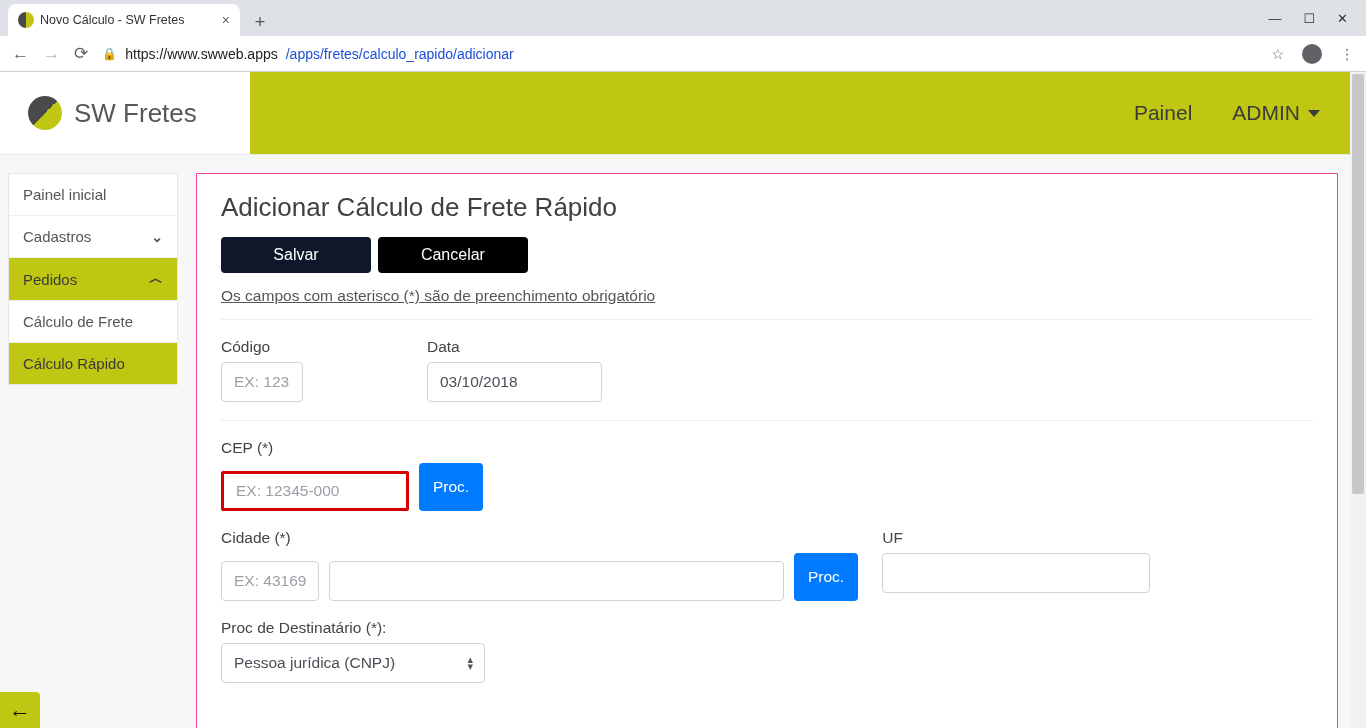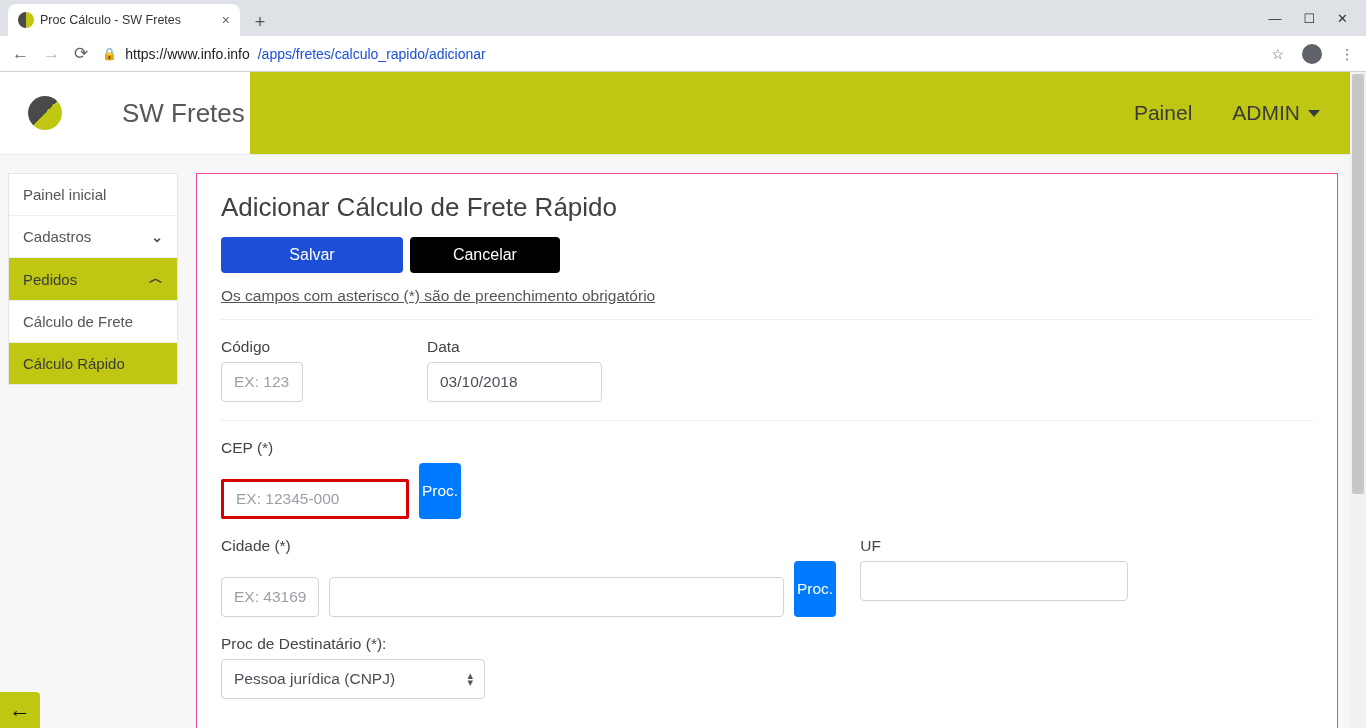--- a/index.html
+++ b/index.html
@@ -20,21 +20,21 @@
   .addr .lock { font-size:12px; }
   .addr .host { color:#202124; }
   .right-icons { margin-left:auto; display:flex; gap:18px; align-items:center; color:#5f6368; }
   .profile { width:20px; height:20px; border-radius:50%; background:#5f6368; }
 
   
   .viewport { position:relative; height: calc(728px - 72px); overflow:hidden; }
   .app { display:flex; height:100%; background:#fff; }
 
   
-  .logo-col { width:250px; background:#fff; display:flex; align-items:center; padding-left:28px; height:82px;gap:48px; }
+  .logo-col { width:250px; background:#fff; display:flex; align-items:center; padding-left:28px; height:82px; }
   .logo-mark { width:34px; height:34px; border-radius:50%; background: conic-gradient(from 45deg, #bfc712 0 180deg, #4a4a4a 180deg 360deg); margin-right:12px; }
   .logo-text { font-size:26px; color:#575757; font-weight:300; }
   .banner { flex:1; background:#bfc712; height:82px; display:flex; align-items:center; justify-content:flex-end; padding-right:46px; gap:40px;padding-left:7px; }
   .banner-link { color:#3b3b3b; font-size:21px; }
   .banner-drop { color:#3b3b3b; font-size:21px; display:flex; align-items:center; gap:8px; }
   .caret { width:0; height:0; border-left:6px solid transparent; border-right:6px solid transparent; border-top:7px solid #3b3b3b; }
 
   .header-row { display:flex; border-bottom:1px solid #e8e8e8; }
 
   
@@ -42,72 +42,72 @@
   .sidebar-wrap { width:196px; padding-left:8px; }
   .sidebar { background:#fff; border:1px solid #e6e6e6; width:170px; }
   .sb-item { padding:12px 14px; font-size:15px; color:#555; display:flex; align-items:center; justify-content:space-between; border-bottom:1px solid #eee; cursor:pointer; }
   .sb-item:last-child { border-bottom:none; }
   .sb-item.active { background:#bfc712; color:#3b3b3b; }
   .sb-chev { font-size:14px; font-weight:bold; }
 
   .content { flex:1; background:#fff; margin-right:28px; padding:18px 24px 40px 24px; border:1px solid #ec4899; position:relative; }
   .page-title { font-size:26px; color:#404040; font-weight:400; margin-bottom:14px; }
   .btn { display:inline-flex; align-items:center; justify-content:center; border-radius:4px; font-size:16px; color:#fff; padding:9px 0; border:none; cursor:pointer; }
-  .btn-save { background:#1d4ed8; width:182px; }
+  .btn-save { background:#0f172a; width:150px; }
   .btn-cancel { background:#000000; width:150px; margin-left:3px; }
   .hint { margin-top:14px; color:#555; font-size:15.5px;text-decoration:underline; }
   hr.sep { border:none; border-top:1px solid #eee; margin:14px 0 18px 0; }
 
   .row { display:flex; gap:24px; margin-bottom:18px; flex-wrap:wrap; }
   .field label { display:block; font-size:15.5px; color:#444; margin-bottom:6px; }
   .inp { height:40px; border:1px solid #ced4da; border-radius:4px; padding:0 12px; font-size:15.5px; color:#495057; background:#fff; }
   .inp::placeholder { color:#9aa0a6; }
   .inp.small { width:82px; }
   .inp.med { width:175px; }
   .inp.cep { width:188px; border:3px solid #d60000; border-radius:2px; }
   .inp.city { width:455px; }
   .inp.cityid { width:98px; }
   .inp.uf { width:268px; }
-  .btn-proc { background:#007bff; color:#fff; border:none; border-radius:4px; height:56px; padding:0 3px; font-size:15.5px; cursor:pointer;text-align:right; }
+  .btn-proc { background:#007bff; color:#fff; border:none; border-radius:4px; height:48px; padding:0 14px; font-size:15.5px; cursor:pointer;text-align:right; }
   .inline { display:flex; gap:10px; align-items:flex-end; }
 
   .select-wrap { position:relative; display:inline-block; }
   .select { height:40px; border:1px solid #ced4da; border-radius:4px; background:#fff; padding:0 34px 0 12px; font-size:15.5px; color:#495057; min-width:264px; text-align:left; cursor:pointer; }
   .sel-caret { position:absolute; right:12px; top:50%; transform:translateY(-50%); font-size:11px; color:#555; line-height:7px; }
 
   
   .back-chip { position:absolute; left:0; bottom:0; width:40px; height:36px; background:#bfc712; display:flex; align-items:center; justify-content:center; font-size:22px; color:#111; border-top-right-radius:4px; }
 
   
   .scroll-track { position:absolute; right:0; top:0; width:16px; height:100%; background:#f1f1f1; }
   .scroll-thumb { position:absolute; right:2px; top:2px; width:12px; height:420px; background:#c7c7c7; border-radius:2px; }
 </style>
 </head>
 <body>
 
 <div class="chrome-tabs">
   <div class="tab">
     <span class="favicon"></span>
-    <span>Proc Cálculo - SW Fretes</span>
+    <span>Novo Cálculo - SW Fretes</span>
     <span class="close">×</span>
   </div>
   <div class="newtab">+</div>
   <div class="win-controls">
     <span>—</span>
     <span>☐</span>
     <span>✕</span>
   </div>
 </div>
 <div class="chrome-bar">
   <span class="nav-ico">←</span>
   <span class="nav-ico dis">→</span>
   <span class="nav-ico">⟳</span>
   <div class="addr">
     <span class="lock">🔒</span>
-    <span class="host">https://www.info.info</span>
+    <span class="host">https://www.swweb.apps</span>
       <span style="color:#1d4ed8;">/apps/fretes/calculo_rapido/adicionar</span>
   </div>
   <div class="right-icons">
     <span>☆</span>
     <span class="profile"></span>
     <span>⋮</span>
   </div>
 </div>
 
 <div class="viewport">

